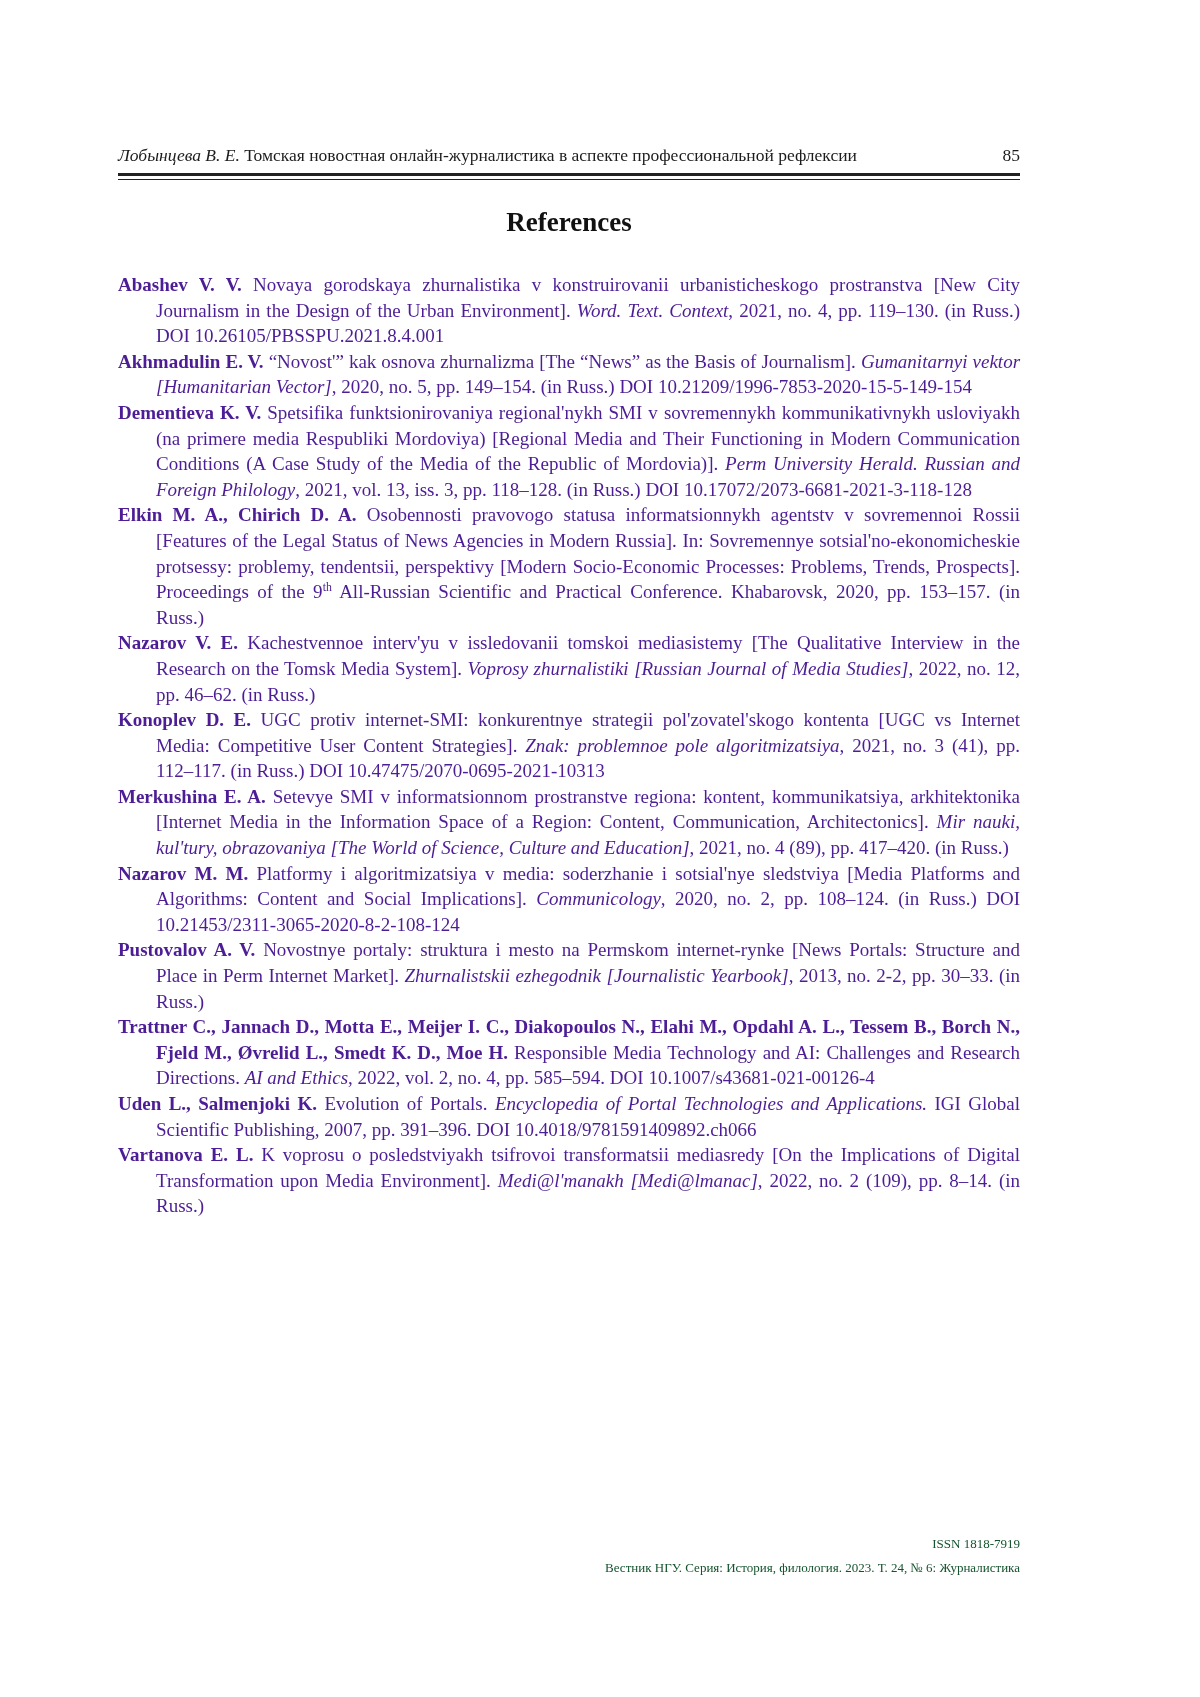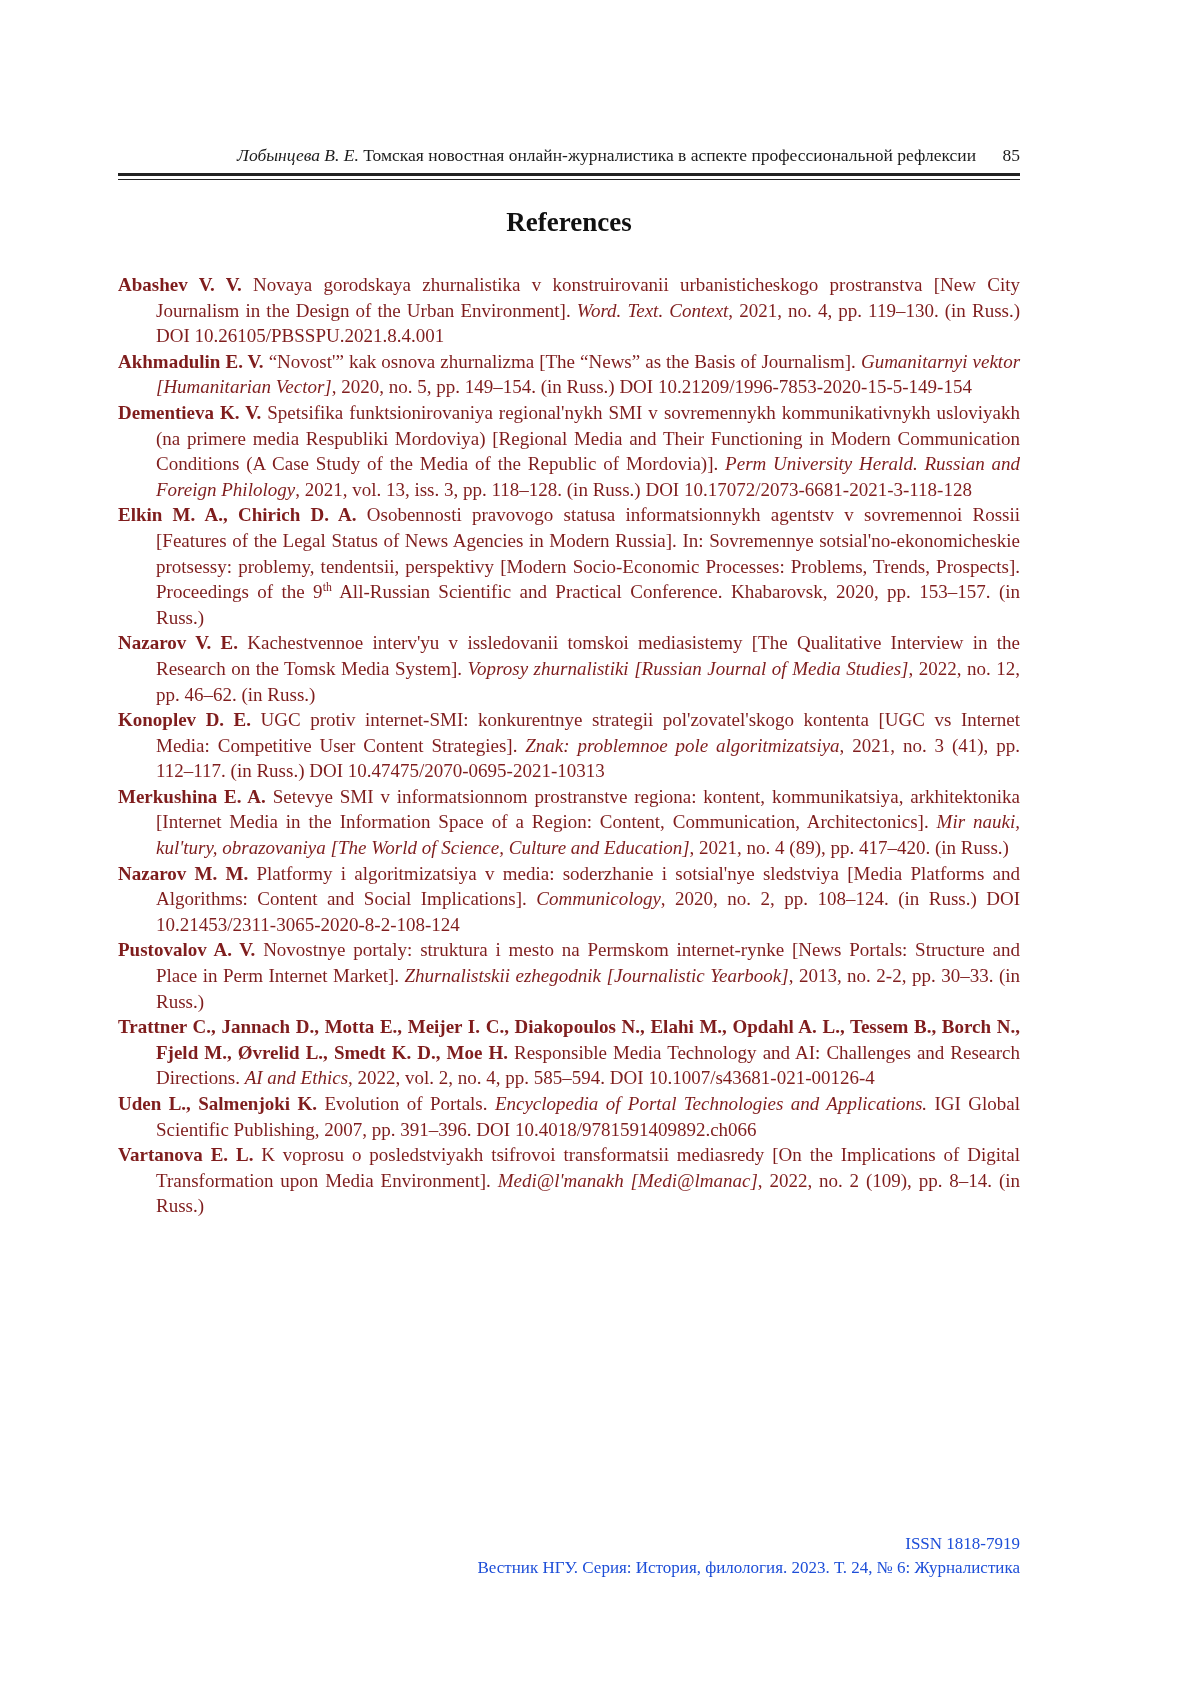--- a/index.html
+++ b/index.html
@@ -19,21 +19,21 @@
     top: 106px;
     width: 902px;
   }
   .running-header {
     display: flex;
     align-items: baseline;
     font-size: 17.5px;
     line-height: 22px;
     color: #1c1c1c;
   }
-  .header-text { flex: 1; text-align: right; }
+  .header-text { flex: 1; text-align: left; }
   .hdr-author { font-style: italic; }
   .hdr-page-num { margin-left: 14px; min-width: 30px; text-align: right; margin-top: 38px; }
   .double-rule {
     margin-top: 7px;
     height: 3px;
     border-top: 3px solid #222222;
     border-bottom: 1.5px solid #222222;
   }
   .section-title {
     font-size: 27px;
@@ -43,33 +43,33 @@
     color: #111111;
   }
   .references { }
   .ref-entry {
     margin: 0;
     font-size: 19px;
     line-height: 25.6px;
     text-align: justify;
     padding-left: 38px;
     text-indent: -38px;
-    color: #7f1d1d;
+    color: #4c1d95;
   }
   .ref-entry b { font-weight: bold; }
   .ref-entry i { font-style: italic; }
   .ref-entry sup { font-size: 0.62em; line-height: 0; }
   .page-footer {
     position: absolute;
     top: 1532px;
     right: 180px;
     text-align: right;
-    font-size: 17px;
+    font-size: 13px;
     line-height: 23.5px;
-    color: #1d4ed8;
+    color: #14532d;
   }
 </style>
 </head>
 <body>
 
 <div class="page">
   <div class="column">
 
     <div class="running-header">
       <div class="header-text">

